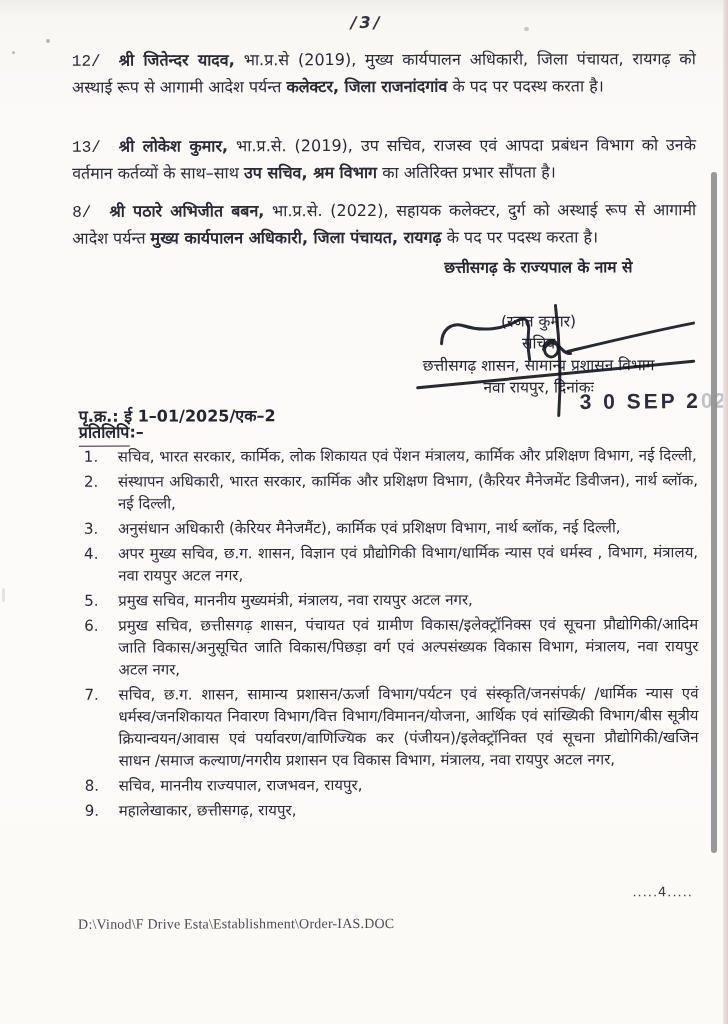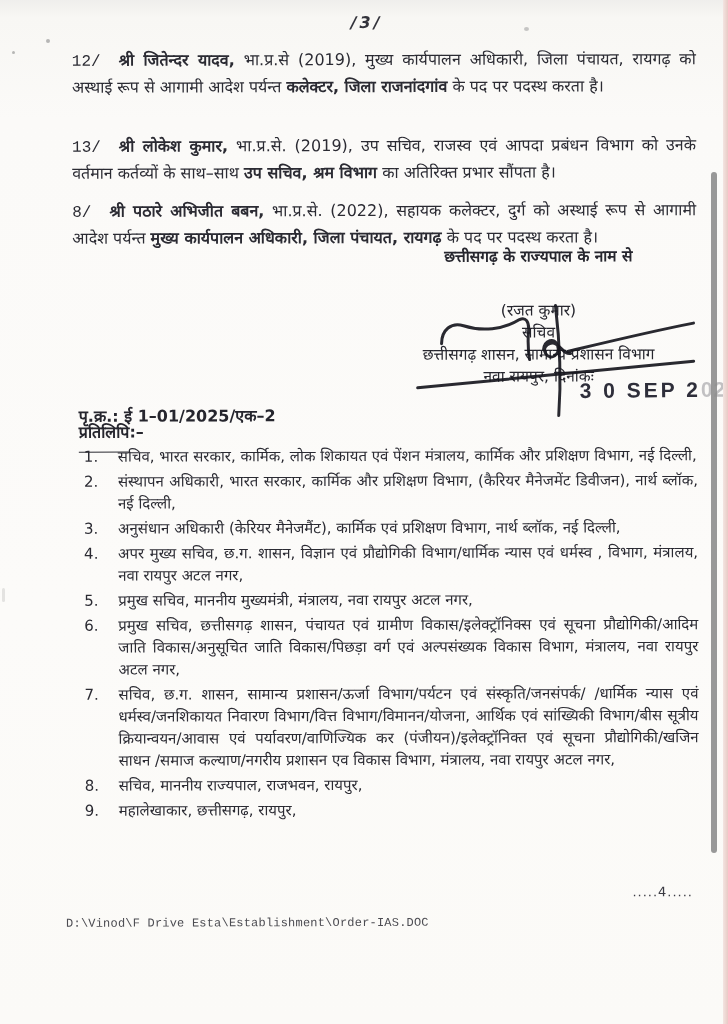--- a/index.html
+++ b/index.html
@@ -14,45 +14,45 @@
     color:#2a2a31;
   }
   .tilt{position:absolute;inset:0;transform:rotate(-0.15deg);}
   
   .pageno{position:absolute;left:352px;top:13px;font-size:16px;letter-spacing:3px;font-style:italic;font-weight:700;color:#33333b;}
   
   .para{position:absolute;left:73px;width:624px;font-size:16px;line-height:25px;text-align:justify;color:#2b2b33;}
   .para .num{padding-right:18px;font-family:Liberation Mono, monospace;}
   .b{font-weight:700;}
   
-  .rblock{position:absolute;left:386px;top:246px;width:306px;text-align:center;font-size:15.5px;line-height:22px;color:#26262e;}
+  .rblock{position:absolute;left:386px;top:257px;width:306px;text-align:center;font-size:15.5px;line-height:22px;color:#26262e;}
   .rblock .bold-line{font-weight:700;}
   .sig-name{margin-top:32px;}
   .dept-line{white-space:nowrap;}
   .date-line{white-space:nowrap;text-align:center;position:relative;}
   .stamp{
     position:absolute;left:194px;top:134px;white-space:nowrap;
     font-family:"Liberation Sans",sans-serif;font-weight:700;
     font-size:21px;letter-spacing:3px;color:#2e2e3a;transform:rotate(-0.4deg);
   }
   .stamp .faded{opacity:.28;letter-spacing:1px;}
   
   .ref{position:absolute;left:79px;top:397px;font-size:16px;font-weight:700;color:#26262e;margin-top:7px;}
   .copy-label{position:absolute;left:79px;top:420px;font-size:16px;font-weight:700;color:#26262e;}
-  .copy-label .uline{border-bottom:1.5px solid #2a2a31;padding-bottom:10px;}
+  .copy-label .uline{border-bottom:1.5px solid #2a2a31;padding-bottom:4px;}
   .copies{position:absolute;left:84px;top:445px;width:614px;font-size:15px;line-height:22px;color:#2b2b33;}
   .copy-item{display:flex;margin-bottom:3px;}
   .copy-num{width:34px;flex:none;}
   .copy-text{flex:1;text-align:justify;}
   
   .sig-svg{position:absolute;left:372px;top:300px;width:334px;height:124px;pointer-events:none;}
   .sig-svg path{fill:none;stroke:#17171e;stroke-width:3;stroke-linecap:round;opacity:.92;}
   
   .contpage{position:absolute;right:36px;top:885px;font-size:13px;letter-spacing:1px;color:#3a3a42;}
-  .footer-path{position:absolute;left:65px;top:916px;font-size:12px;color:#4c4c52;font-family:Liberation Mono, monospace;letter-spacing:.2px;}
+  .footer-path{position:absolute;left:77px;top:916px;font-size:14px;color:#4c4c52;font-family:Liberation Serif, serif;letter-spacing:.2px;}
   
   .vline{position:absolute;left:711px;top:172px;width:6px;height:681px;background:#8d8d8d;border-radius:3px;opacity:.9;}
   .pink-edge{position:absolute;right:0;top:0;bottom:0;width:5px;background:linear-gradient(to right,#f4e4e1,#e8cac5);}
   .speck{position:absolute;border-radius:50%;background:#9a9a9a;}
   .s1{left:524px;top:27px;width:5px;height:4px;opacity:.55;}
   .s2{left:46px;top:39px;width:4px;height:4px;opacity:.7;}
   .s3{left:12px;top:51px;width:3px;height:3px;opacity:.7;}
   .s4{left:2px;top:588px;width:3px;height:14px;border-radius:2px;opacity:.25;}
 </style>
 </head>

